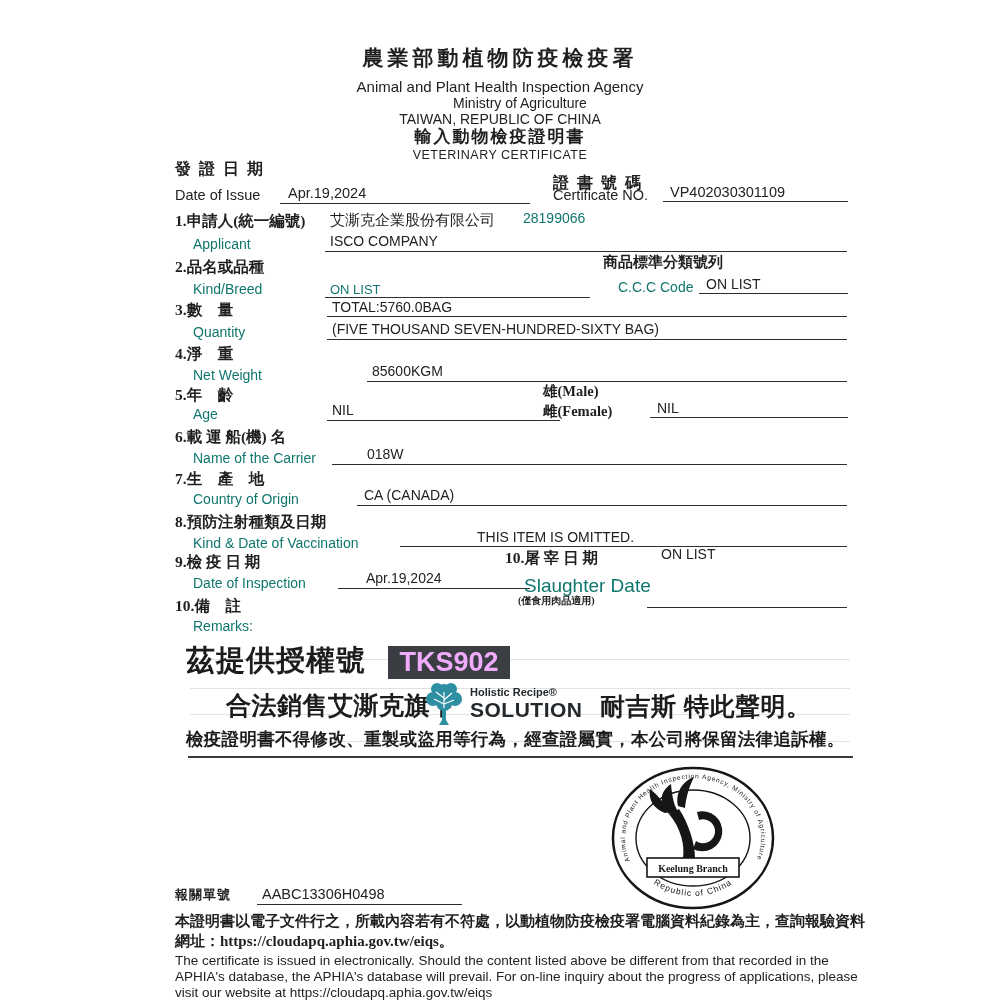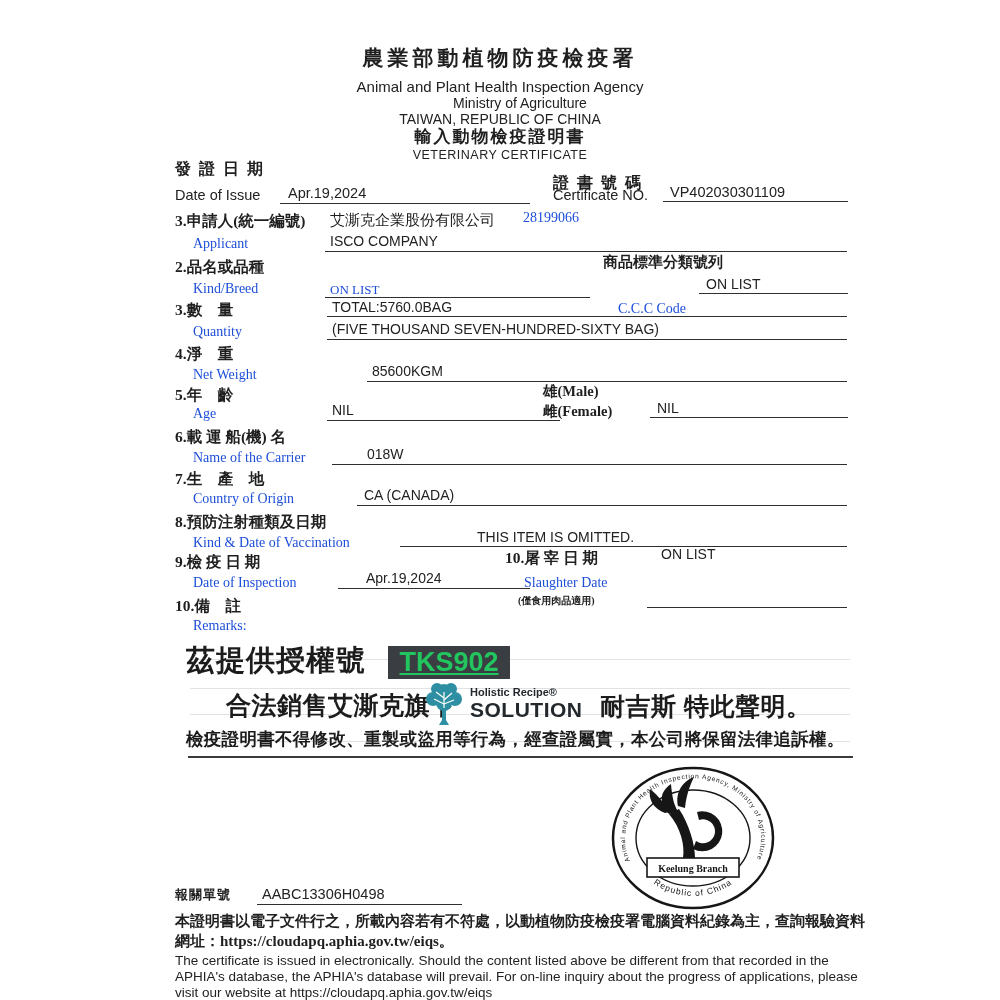--- a/index.html
+++ b/index.html
@@ -2,26 +2,26 @@
 <html><head>
 <meta charset="utf-8">
 <style>
   html,body{margin:0;padding:0;background:#ffffff;}
   .page{position:relative;width:1000px;height:1000px;background:#fff;color:#262626;overflow:hidden;
         font-family:"Liberation Sans","DejaVu Sans",sans-serif;}
   .abs{position:absolute;line-height:1.15;white-space:nowrap;}
   .ctr{left:0;width:1000px;text-align:center;}
   .zh{font-family:"Liberation Serif","DejaVu Serif",serif;font-weight:bold;color:#1f1f1f;}
   .zh-light{font-family:"Liberation Serif","DejaVu Serif",serif;color:#1f1f1f;}
-  .mono{font-family:Liberation Serif, serif;color:#1d4ed8;}
+  .mono{font-family:Liberation Sans, sans-serif;color:#0f766e;}
   .sans{font-family:"Liberation Sans","DejaVu Sans",sans-serif;color:#222;}
   .ul{position:absolute;height:0;border-bottom:1.6px solid #2e2e2e;}
   .faint{position:absolute;height:0;border-bottom:1px solid #e2e2e2;}
-  .badge{position:absolute;background:#3a3d41;color:#22c55e;display:flex;align-items:center;justify-content:center;
-         font-weight:bold;font-family:"Liberation Sans","DejaVu Sans",sans-serif;text-decoration:underline;}
+  .badge{position:absolute;background:#3a3d41;color:#f0abfc;display:flex;align-items:center;justify-content:center;
+         font-weight:bold;font-family:"Liberation Sans","DejaVu Sans",sans-serif;}
   .big-bold{font-weight:bold;color:#1c1c1c;font-family:"Liberation Sans","DejaVu Sans",sans-serif;}
   .brand-top{font-weight:bold;font-size:11px;color:#23282c;}
   .brand-bottom{font-weight:bold;font-size:21px;letter-spacing:0.5px;color:#23282c;line-height:1;}
   .wrap{white-space:normal;}
 </style>
 </head>
 <body>
 
 <div class="page">
 
@@ -35,33 +35,33 @@
   <div class="abs zh" style="left:175px;top:160px;font-size:16px;letter-spacing:2px;">發 證 日 期</div>
   <div class="abs sans" style="left:175px;top:187px;font-size:14.5px;">Date of Issue</div>
   <div class="abs sans" style="left:288px;top:185px;font-size:14.5px;">Apr.19,2024</div>
   <div class="ul" style="left:280px;top:203px;width:250px;"></div>
 
   <div class="abs zh" style="left:553px;top:174px;font-size:16px;letter-spacing:2px;">證 書 號 碼</div>
   <div class="abs sans" style="left:553px;top:187px;font-size:14.5px;">Certificate NO.</div>
   <div class="abs sans" style="left:670px;top:184px;font-size:14.5px;">VP402030301109</div>
   <div class="ul" style="left:663px;top:201px;width:185px;"></div>
 
-  <div class="abs zh" style="left:175px;top:212px;font-size:15.5px;">3.申請人(統一編號)</div>
+  <div class="abs zh" style="left:175px;top:212px;font-size:15.5px;">1.申請人(統一編號)</div>
   <div class="abs zh-light" style="left:330px;top:212px;font-size:15px;">艾澌克企業股份有限公司</div>
   <div class="abs mono" style="left:523px;top:210px;font-size:14px;">28199066</div>
   <div class="abs mono" style="left:193px;top:236px;font-size:14px;">Applicant</div>
   <div class="abs sans" style="left:330px;top:233px;font-size:14px;">ISCO COMPANY</div>
   <div class="ul" style="left:325px;top:251px;width:522px;"></div>
 
   <div class="abs zh" style="left:175px;top:258px;font-size:15.5px;">2.品名或品種</div>
   <div class="abs zh" style="left:603px;top:254px;font-size:15px;">商品標準分類號列</div>
   <div class="abs mono" style="left:193px;top:281px;font-size:14px;">Kind/Breed</div>
   <div class="abs mono" style="left:330px;top:283px;font-size:13px;">ON LIST</div>
   <div class="ul" style="left:325px;top:297px;width:265px;"></div>
-  <div class="abs mono" style="left:618px;top:279px;font-size:14px;margin-top:22px;">C.C.C Code</div>
+  <div class="abs mono" style="left:618px;top:279px;font-size:14px;">C.C.C Code</div>
   <div class="abs sans" style="left:706px;top:276px;font-size:14px;">ON LIST</div>
   <div class="ul" style="left:699px;top:293px;width:149px;"></div>
 
   <div class="abs zh" style="left:175px;top:301px;font-size:15.5px;">3.數　量</div>
   <div class="abs sans" style="left:332px;top:299px;font-size:14px;">TOTAL:5760.0BAG</div>
   <div class="ul" style="left:327px;top:316px;width:520px;"></div>
   <div class="abs mono" style="left:193px;top:324px;font-size:14px;">Quantity</div>
   <div class="abs sans" style="left:332px;top:321px;font-size:14px;">(FIVE THOUSAND SEVEN-HUNDRED-SIXTY BAG)</div>
   <div class="ul" style="left:327px;top:339px;width:520px;"></div>
 
@@ -93,21 +93,21 @@
   <div class="abs mono" style="left:193px;top:535px;font-size:14px;">Kind &amp; Date of Vaccination</div>
   <div class="abs sans" style="left:477px;top:529px;font-size:14px;">THIS ITEM IS OMITTED.</div>
   <div class="ul" style="left:400px;top:546px;width:447px;"></div>
 
   <div class="abs zh" style="left:175px;top:553px;font-size:15.5px;">9.檢 疫 日 期</div>
   <div class="abs zh" style="left:505px;top:549px;font-size:15.5px;">10.屠 宰 日 期</div>
   <div class="abs sans" style="left:661px;top:546px;font-size:14px;">ON LIST</div>
   <div class="abs mono" style="left:193px;top:575px;font-size:14px;">Date of Inspection</div>
   <div class="abs sans" style="left:366px;top:570px;font-size:14px;">Apr.19,2024</div>
   <div class="ul" style="left:338px;top:588px;width:192px;"></div>
-  <div class="abs mono" style="left:524px;top:575px;font-size:14px;">Slaughter Date</div>
+  <div class="abs mono" style="left:524px;top:575px;font-size:19px;">Slaughter Date</div>
   <div class="abs zh" style="left:518px;top:595px;font-size:10px;">(僅食用肉品適用)</div>
   <div class="ul" style="left:647px;top:607px;width:200px;"></div>
 
   <div class="abs zh" style="left:175px;top:597px;font-size:15.5px;">10.備　註</div>
   <div class="abs mono" style="left:193px;top:618px;font-size:14px;">Remarks:</div>
 
   <div class="faint" style="left:190px;top:659px;width:660px;"></div>
   <div class="faint" style="left:190px;top:688px;width:660px;"></div>
   <div class="faint" style="left:190px;top:714px;width:660px;"></div>
   <div class="faint" style="left:190px;top:741px;width:660px;"></div>

